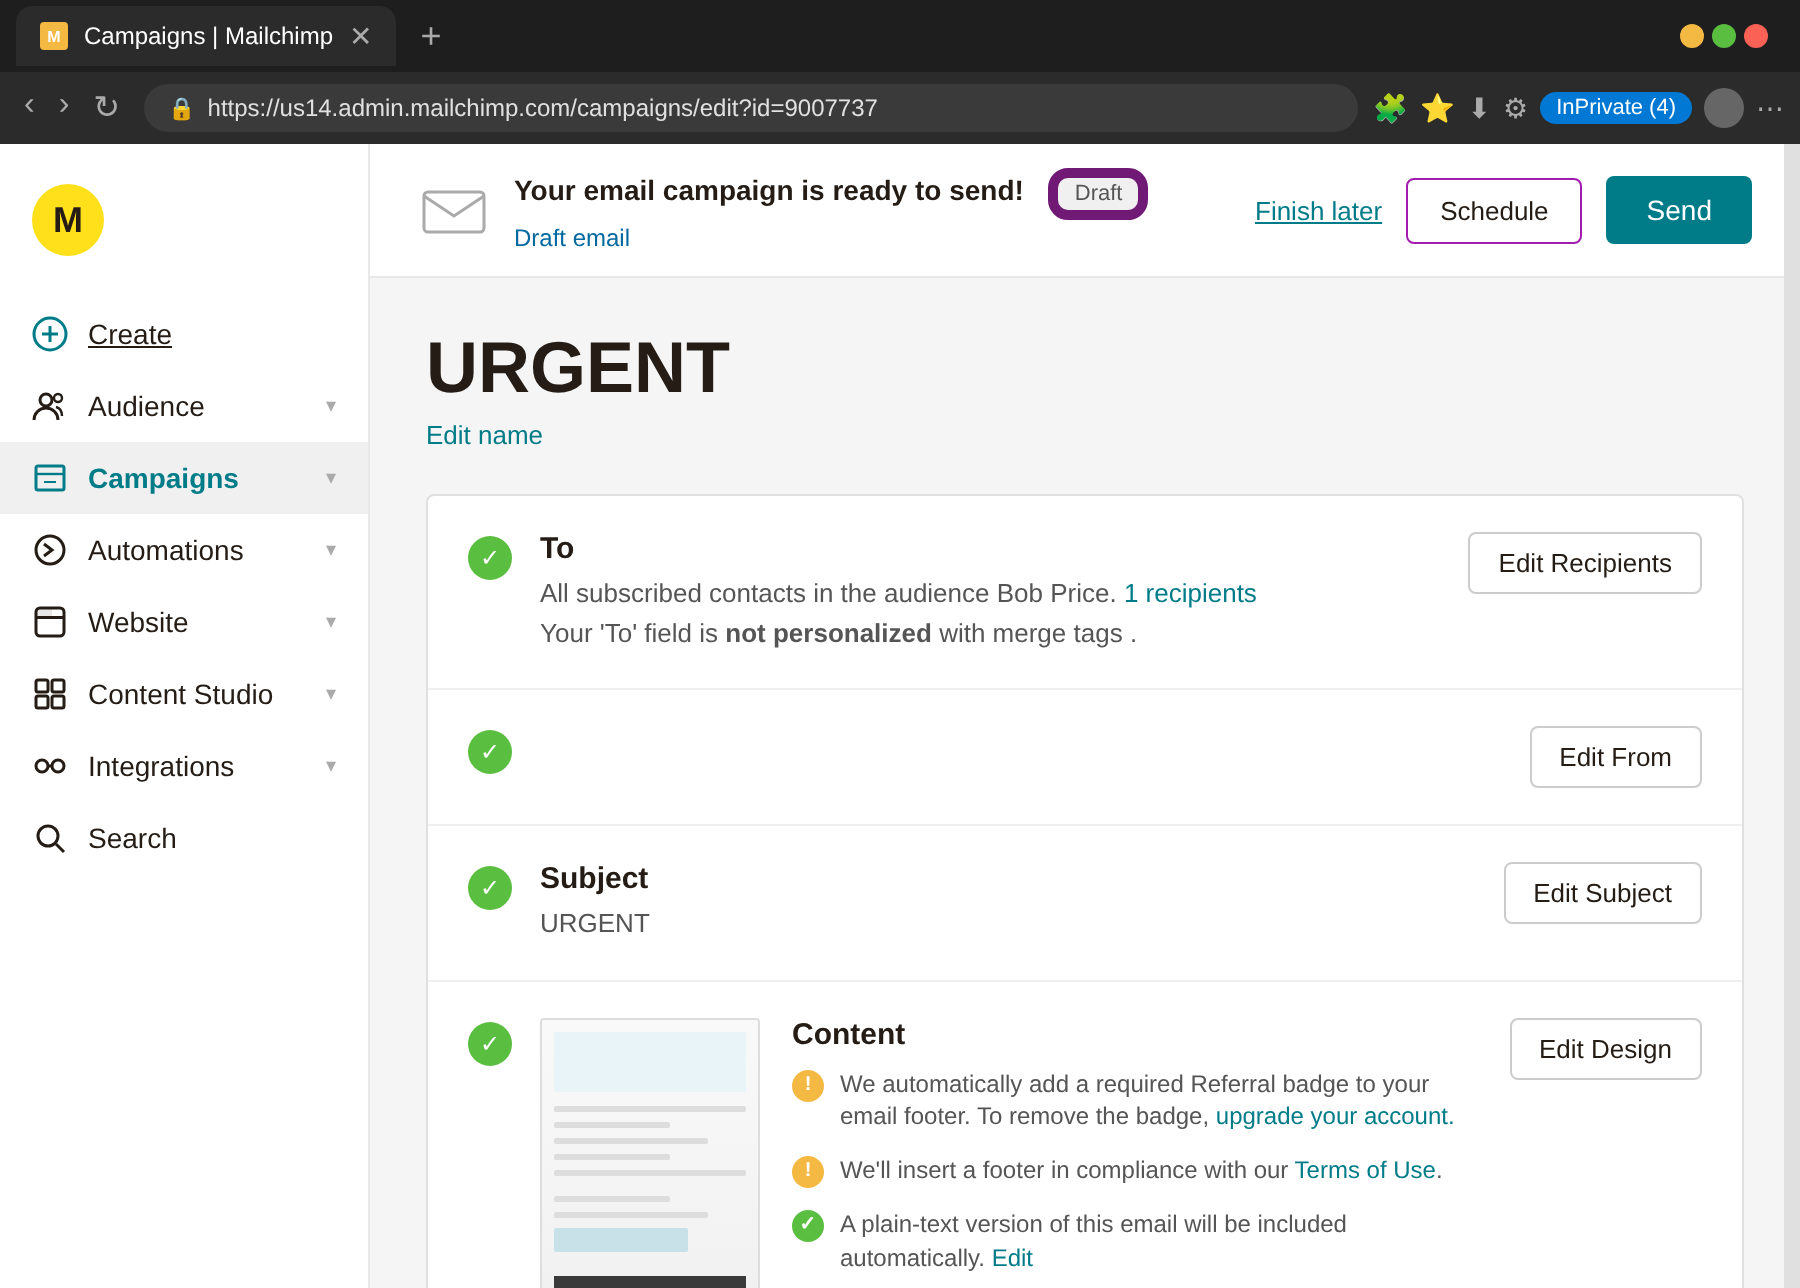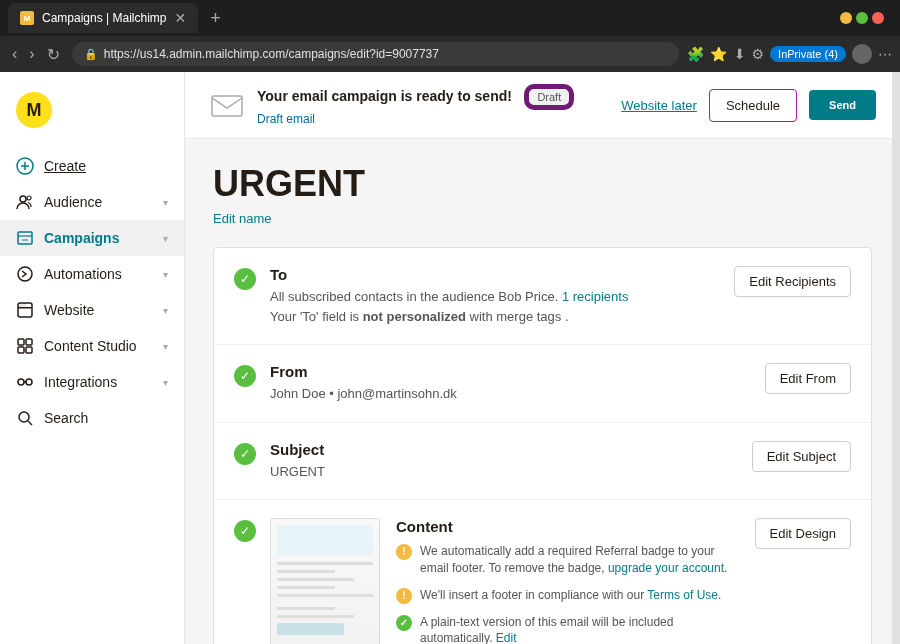--- a/index.html
+++ b/index.html
@@ -53,21 +53,21 @@
     .top-banner { background: #fff; border-bottom: 1px solid #e8e8e8; padding: 12px 24px; display: flex; align-items: center; justify-content: space-between; }
     .banner-left { display: flex; align-items: center; gap: 12px; }
     .envelope-icon { width: 36px; height: 36px; color: #aaa; }
     .banner-title-wrap { }
     .banner-title { font-size: 14px; font-weight: 600; color: #241c15; }
     .draft-badge { display: inline-block; background: #f0f0f0; color: #555; font-size: 11px; padding: 2px 8px; border-radius: 10px; margin-left: 8px; border: 5px solid #701a75; }
     .banner-subtitle { font-size: 12px; color: #0369a1; margin-top: 2px; }
     .banner-actions { display: flex; align-items: center; gap: 12px; }
     .finish-later-btn { background: none; border: none; color: #007c89; font-size: 13px; cursor: pointer; text-decoration: underline; }
     .schedule-btn { background: #fff; border: 1px solid #a21caf; color: #241c15; font-size: 13px; padding: 8px 16px; border-radius: 4px; cursor: pointer; font-weight: 500; }
-    .send-btn { background: #007c89; border: none; color: #fff; font-size: 11px; padding: 9px 20px; border-radius: 4px; cursor: pointer; font-weight: 700; }
+    .send-btn { background: #007c89; border: none; color: #fff; font-size: 14px; padding: 9px 20px; border-radius: 4px; cursor: pointer; font-weight: 400; }
 
     
     .campaign-area { padding: 24px 28px; }
     .campaign-title { font-size: 36px; font-weight: 700; color: #241c15; margin-bottom: 4px; }
     .edit-name-link { color: #007c89; font-size: 13px; text-decoration: none; cursor: pointer; }
 
     
     .section-card { background: #fff; border: 1px solid #e0e0e0; border-radius: 4px; margin-top: 20px; overflow: hidden; }
     .section-row { display: flex; align-items: flex-start; padding: 18px 20px; border-bottom: 1px solid #f0f0f0; position: relative; }
     .section-row:last-child { border-bottom: none; }
@@ -246,21 +246,21 @@
           <rect x="3" y="9" width="30" height="20" rx="2" fill="none" stroke="#aaa" stroke-width="1.5"></rect>
           <path d="M3 11l15 10L33 11" fill="none" stroke="#aaa" stroke-width="1.5"></path>
         </svg>
         <div class="banner-title-wrap">
           <span class="banner-title">Your email campaign is ready to send!</span>
           <span class="draft-badge">Draft</span>
           <div class="banner-subtitle">Draft email</div>
         </div>
       </div>
       <div class="banner-actions">
-        <button class="finish-later-btn">Website later</button>
+        <button class="finish-later-btn">Finish later</button>
         <button class="schedule-btn">Schedule</button>
         <button class="send-btn">Send</button>
       </div>
     </div>
 
     <div class="campaign-area">
       <h1 class="campaign-title">URGENT</h1>
       <a class="edit-name-link">Edit name</a>
 
       
@@ -276,24 +276,20 @@
               Your 'To' field is <strong class="not-personalized">not personalized</strong> with merge tags .
             </div>
           </div>
           <div class="section-action">
             <button class="edit-btn">Edit Recipients</button>
           </div>
         </div>
 
         <div class="section-row">
           <div class="check-icon">✓</div>
-          <div class="section-content">
-            <div class="section-label">From</div>
-            <div class="section-detail">John Doe • john@martinsohn.dk</div>
-          </div>
           <div class="section-action">
             <button class="edit-btn">Edit From</button>
           </div>
         </div>
 
         <div class="section-row">
           <div class="check-icon">✓</div>
           <div class="section-content">
             <div class="section-label">Subject</div>
             <div class="section-detail">URGENT</div>

